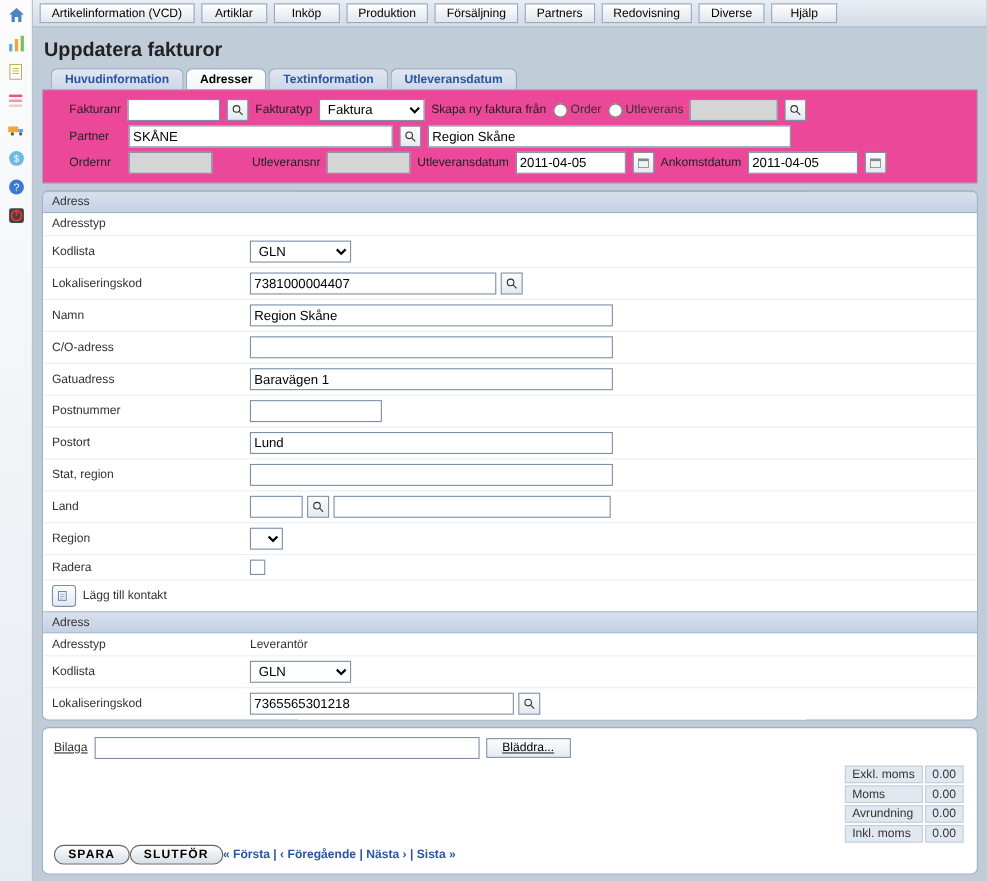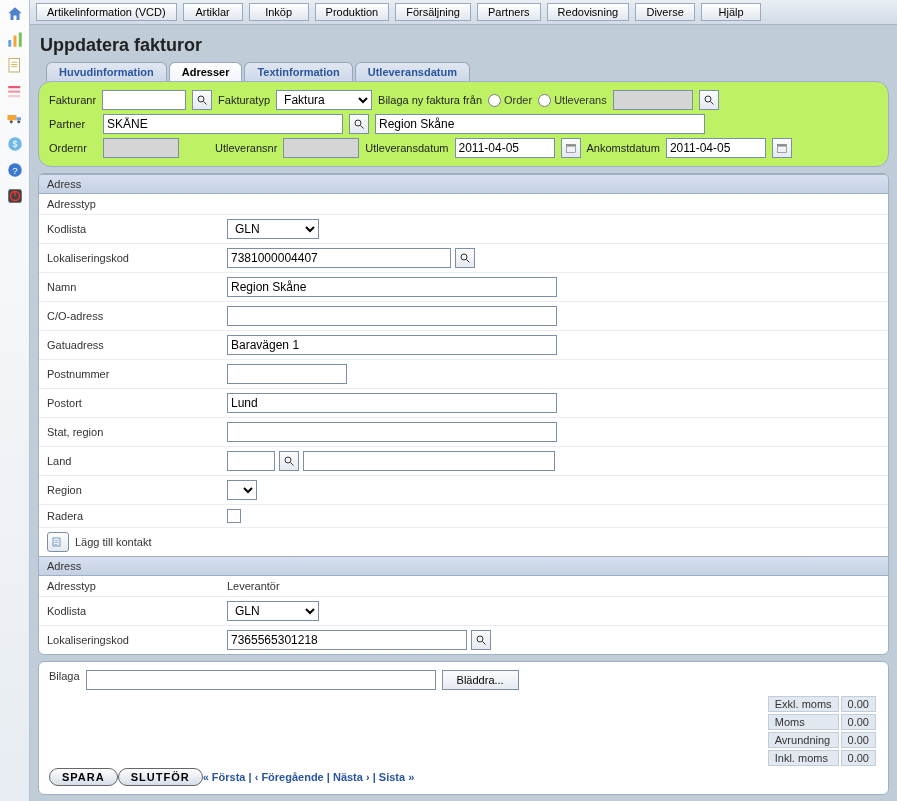--- a/index.html
+++ b/index.html
@@ -8,41 +8,41 @@
 .sidebar { width: 30px; background: linear-gradient(180deg,#fcfcfc,#e7ecf2); border-right: 1px solid #b6c2d2; display:flex; flex-direction:column; align-items:center; padding-top:3px; gap:4px; }
 .sidebar .icn { width:22px; height:22px; display:flex; align-items:center; justify-content:center; cursor:pointer; }
 .main { flex:1; display:flex; flex-direction:column; }
 .topbar { background: linear-gradient(180deg,#e9eef4,#d2dbe7); border-bottom:1px solid #aab7c8; padding:3px 6px; display:flex; gap:6px; }
 .topbar button { background: linear-gradient(180deg,#fefefe,#e1e7ef); border:1px solid #9aa9bc; padding:2px 10px; font-size:11px; cursor:pointer; min-width:60px; }
 .content { flex:1; background:#c1ccd9; padding:6px 8px; overflow:hidden; display:flex; flex-direction:column; }
 h1 { font-size:18px; font-weight:bold; margin:4px 2px 6px 2px; color:#222; }
 .tabs { display:flex; gap:0; margin-left:8px; }
 .tab { background: linear-gradient(180deg,#e1e7f1,#cdd8e8); border:1px solid #98a7bb; border-bottom:none; padding:3px 12px; border-radius:6px 6px 0 0; font-size:11px; color:#2a55a2; font-weight:bold; cursor:pointer; margin-right:2px; }
 .tab.active { background: linear-gradient(180deg,#fff,#f2f5fa); color:#000; }
-.panel { background:#bef264; border:1px solid #9fb0c6; border-radius:13px; padding:6px 10px; margin-bottom:6px; }
+.panel { background:#ec4899; border:1px solid #9fb0c6; border-radius:1px; padding:6px 24px; margin-bottom:6px; }
 .panel.top { }
 .row { display:flex; align-items:center; gap:6px; padding:2px 0; }
 .row label { font-size:11px; color:#222; }
 input[type=text], select { border:1px solid #7d8fa7; padding:1px 3px; font-size:12px; height:20px; background:#fff; }
 input.disabled { background:#d5d5d5; }
 .search-btn { width:20px; height:20px; border:1px solid #7d8fa7; background: linear-gradient(180deg,#fcfcfc,#e5eaf1); cursor:pointer; display:flex; align-items:center; justify-content:center; font-size:11px; }
 .radio-wrap { display:flex; align-items:center; gap:3px; }
 .datebtn { width:20px; height:20px; border:1px solid #7d8fa7; background:linear-gradient(180deg,#fcfcfc,#e5eaf1); display:flex; align-items:center; justify-content:center; cursor:pointer; }
 
 .scrollbox { flex:1; background:#fff; border:1px solid #9fb0c6; border-radius:6px; overflow-y:scroll; }
 .section-hdr { background: linear-gradient(180deg,#d8e0ee,#c4d1e4); border-top:1px solid #9fb0c6; border-bottom:1px solid #9fb0c6; padding:3px 8px; font-size:11px; color:#333; }
 .form-row { display:flex; align-items:center; border-bottom:1px solid #e9edf3; padding:4px 8px; }
 .form-row .lbl { width:180px; font-size:11px; }
 .form-row .val { flex:1; display:flex; align-items:center; gap:4px; }
 .chk { width:14px; height:14px; border:1px solid #7d8fa7; background:#fff; }
 .addbar { display:flex; align-items:center; gap:6px; padding:4px 8px; }
 .addbtn { width:22px; height:20px; border:1px solid #7d8fa7; background:linear-gradient(180deg,#fcfcfc,#e5eaf1); border-radius:3px; display:flex; align-items:center; justify-content:center; cursor:pointer; }
 
 .footer { background:#fff; border:1px solid #9fb0c6; border-radius:6px; padding:8px 10px; margin-top:6px; }
-.frow { display:flex; gap:6px; }
+.frow { display:flex; align-items:center; gap:6px;text-decoration:underline; }
 .browse { padding:2px 14px; border:1px solid #7d8fa7; background:linear-gradient(180deg,#fcfcfc,#e5eaf1); cursor:pointer; font-size:11px; }
 .totals { float:right; margin-top:4px; }
 .totals table td { background:#e2e8f0; border:1px solid #c2cddb; padding:1px 6px; font-size:11px; text-align:right; }
 .totals table td:first-child { text-align:left; }
 .actions { display:flex; align-items:center; margin-top:22px; clear:both; }
 .actbtn { border:1px solid #666; background:linear-gradient(180deg,#fefefe,#d6dee8); border-radius:10px; padding:2px 12px; font-size:11px; letter-spacing:1px; font-weight:bold; cursor:pointer; }
 .pager { color:#2a55a2; font-size:11px; font-weight:bold; }
 .pager span { cursor:pointer; }
 
 svg { display:block; }
@@ -134,21 +134,21 @@
           <label>Fakturanr</label>
           <input type="text" style="width: 84px;" value="">
           <div class="search-btn">
               <svg width="12" height="12" viewBox="0 0 24 24">
                 <circle cx="10" cy="10" r="6" fill="none" stroke="#333" stroke-width="2"></circle>
                 <line x1="15" y1="15" x2="21" y2="21" stroke="#333" stroke-width="2"></line>
               </svg>
             </div>
           <label>Fakturatyp</label>
           <select style="width:96px"><option>Faktura</option></select>
-          <label>Bilaga ny faktura från</label>
+          <label>Skapa ny faktura från</label>
           <span class="radio-wrap">
               <input type="radio" name="sk" style="">
               <span>Order</span>
             </span>
           <span class="radio-wrap">
               <input type="radio" name="sk" style="">
               <span>Utleverans</span>
             </span>
           <input type="text" class="disabled" style="width: 80px;" value="">
           <div class="search-btn">

